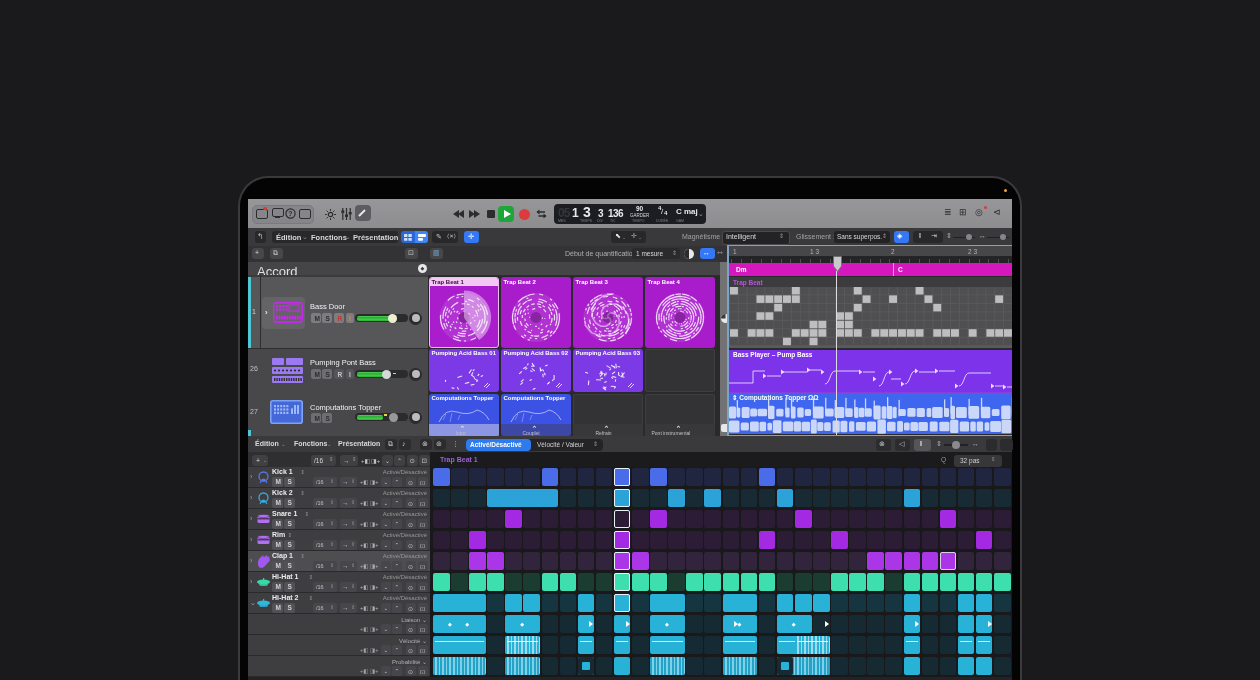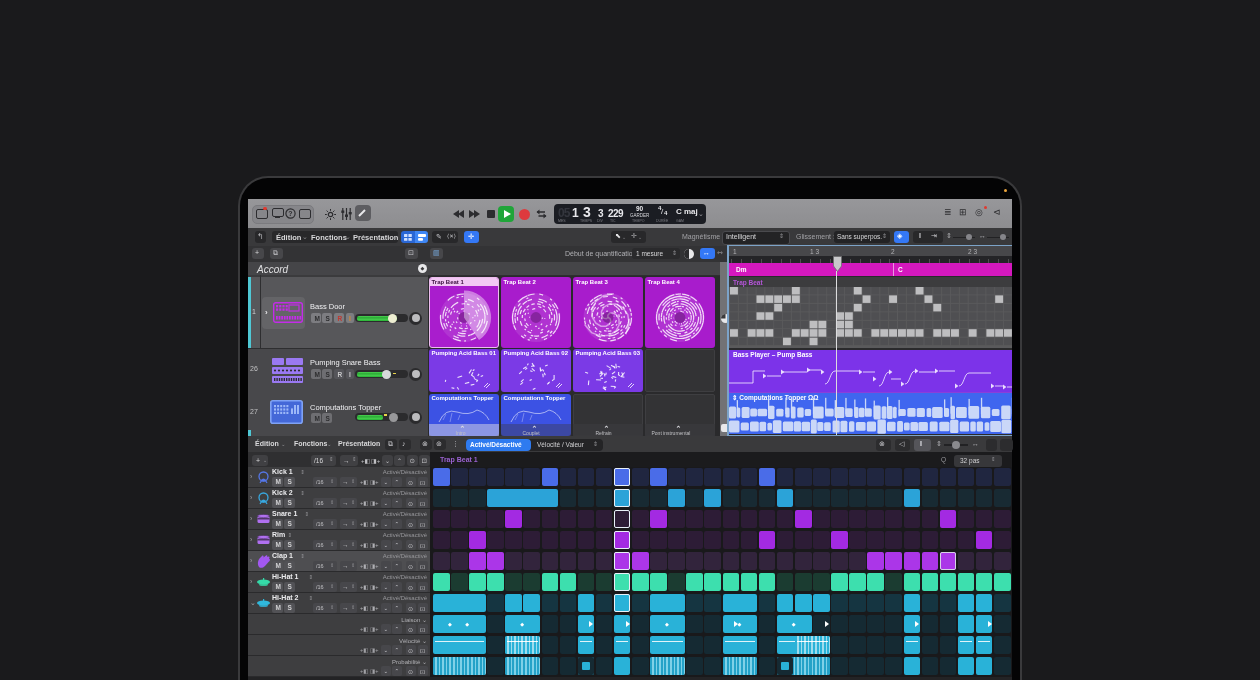--- a/index.html
+++ b/index.html
@@ -91,21 +91,21 @@
       <path d="M2 3 H10 M3.5 7 H11" stroke="#2c2c2f" stroke-width="1.4" fill="none"></path>
       <path d="M4.5 0.5 L1.5 3 L4.5 5.5 Z" fill="#2c2c2f"></path>
       <path d="M8.5 4.5 L11.5 7 L8.5 9.5 Z" fill="#2c2c2f"></path>
     </svg>
   </div>
 <div style="left:554px;top:204px;width:152px;height:20px;background:#1b1d23;border-radius:4px;"></div>
 <div style="left:558px;top:206px;font-size:12px;color:#34363e;white-space:nowrap;font-weight:bold;letter-spacing:-1px;">05</div>
 <div style="left:572px;top:206px;font-size:12px;color:#e8e8ec;white-space:nowrap;font-weight:bold;">1</div>
 <div style="left:583px;top:204px;font-size:14px;color:#e8e8ec;white-space:nowrap;font-weight:bold;">3</div>
 <div style="left:598px;top:208px;font-size:10px;color:#e8e8ec;white-space:nowrap;font-weight:bold;">3</div>
-<div style="left:608px;top:208px;font-size:10px;color:#e8e8ec;white-space:nowrap;font-weight:bold;letter-spacing:-0.5px;">229</div>
+<div style="left:608px;top:208px;font-size:10px;color:#e8e8ec;white-space:nowrap;font-weight:bold;letter-spacing:-0.5px;">136</div>
 <div style="left:558px;top:219px;font-size:3.5px;color:#7e7e84;white-space:nowrap;">MES</div>
 <div style="left:580px;top:219px;font-size:3.5px;color:#7e7e84;white-space:nowrap;">TEMPS</div>
 <div style="left:597px;top:219px;font-size:3.5px;color:#7e7e84;white-space:nowrap;">DIV</div>
 <div style="left:610px;top:219px;font-size:3.5px;color:#7e7e84;white-space:nowrap;">TIC</div>
 <div style="left:636px;top:204.5px;font-size:6.5px;color:#e8e8ec;white-space:nowrap;font-weight:bold;">90</div>
 <div style="left:630px;top:212.5px;font-size:4.5px;color:#d8d8dc;white-space:nowrap;">GARDER</div>
 <div style="left:632px;top:219px;font-size:3.5px;color:#7e7e84;white-space:nowrap;">TEMPO</div>
 <div style="left:658px;top:205px;font-size:6px;color:#e8e8ec;white-space:nowrap;font-weight:bold;">4</div>
 <div style="left:661px;top:207px;font-size:8px;color:#e8e8ec;white-space:nowrap;">/</div>
 <div style="left:664px;top:210px;font-size:6px;color:#e8e8ec;white-space:nowrap;font-weight:bold;">4</div>
@@ -193,21 +193,21 @@
 <div style="left:684px;top:249px;width:10px;height:10px;background:#e8e8ea;border-radius:50%;"></div>
 <div style="left:684px;top:249px;width:10px;height:10px;">
     <svg width="10" height="10">
       <path d="M5 0 A5 5 0 0 0 5 10 Z" fill="#2c2c2e"></path>
     </svg>
   </div>
 <div style="left:700px;top:248px;width:15px;height:11px;background:#3478f6;border-radius:3px;"></div>
 <div style="left:703px;top:249px;font-size:7px;color:#fff;white-space:nowrap;">↔</div>
 <div style="left:717px;top:249px;font-size:7px;color:#b0b0b4;white-space:nowrap;">⇿</div>
 <div style="left:248px;top:262px;width:479px;height:13px;background:#454548;border-bottom:1px solid #2e2e30;"></div>
-<div style="left:257px;top:264px;font-size:10px;color:#e0e0e2;white-space:nowrap;font-style:italic;">Accord</div>
+<div style="left:257px;top:264px;font-size:13px;color:#e0e0e2;white-space:nowrap;">Accord</div>
 <div style="left:418px;top:264px;width:9px;height:9px;background:#e8e8ea;border-radius:50%;"></div>
 <div style="left:420.5px;top:265px;font-size:5px;color:#3a3a3c;white-space:nowrap;">◆</div>
 <div style="left:248px;top:275px;width:180px;height:161px;background:#3b3b3d;"></div>
 <div style="left:248px;top:277px;width:180px;height:71px;background:#57575a;border-bottom:1px solid #2e2e30;"></div>
 <div style="left:248px;top:277px;width:2.5px;height:71px;background:#4fc8d5;"></div>
 <div style="left:252px;top:308px;font-size:7px;color:#d0d0d2;white-space:nowrap;">1</div>
 <div style="left:259.5px;top:275px;width:1px;height:161px;background:#2e2e30;"></div>
 <div style="left:262px;top:297px;width:43px;height:32px;background:#646467;border-radius:4px;"></div>
 <div style="left:265px;top:308px;font-size:8px;color:#e8e8ea;white-space:nowrap;font-weight:bold;">›</div>
 <div style="left:273px;top:302px;width:30px;height:21px;">
@@ -276,21 +276,21 @@
         <rect x="14.0" y="20" width="1.4" height="3"></rect>
         <rect x="16.4" y="20" width="1.4" height="3"></rect>
         <rect x="18.8" y="20" width="1.4" height="3"></rect>
         <rect x="21.2" y="20" width="1.4" height="3"></rect>
         <rect x="23.599999999999998" y="20" width="1.4" height="3"></rect>
         <rect x="26.0" y="20" width="1.4" height="3"></rect>
         <rect x="28.4" y="20" width="1.4" height="3"></rect>
       </g>
     </svg>
   </div>
-<div style="left:310px;top:358px;font-size:7.5px;color:#f0f0f2;white-space:nowrap;">Pumping Snare Bass</div>
+<div style="left:310px;top:358px;font-size:7.5px;color:#f0f0f2;white-space:nowrap;">Pumping Pont Bass</div>
 <div style="left:311px;top:369px;width:10px;height:10px;background:#6e6e72;border-radius:2px;"></div>
 <div style="left:314.5px;top:370.5px;font-size:6.5px;color:#2e2e30;white-space:nowrap;font-weight:bold;">M</div>
 <div style="left:322px;top:369px;width:10px;height:10px;background:#6e6e72;border-radius:2px;"></div>
 <div style="left:325.5px;top:370.5px;font-size:6.5px;color:#2e2e30;white-space:nowrap;font-weight:bold;">S</div>
 <div style="left:334px;top:369px;width:10px;height:10px;background:#55555a;border-radius:2px;"></div>
 <div style="left:337.5px;top:370.5px;font-size:6.5px;color:#c8c8ca;white-space:nowrap;font-weight:bold;">R</div>
 <div style="left:345.5px;top:369px;width:8px;height:10px;background:#55555a;border-radius:2px;"></div>
 <div style="left:349.0px;top:370.5px;font-size:6.5px;color:#c8c8ca;white-space:nowrap;font-weight:bold;">I</div>
 <div style="left:355px;top:370px;width:53px;height:8px;background:#2b2b2d;border-radius:4px;"></div>
 <div style="left:356.5px;top:371.5px;width:34px;height:5px;background:linear-gradient(#4ed453,#1f9e2c 45%,#4ed453 55%,#28b135);border-radius:2px;"></div>

